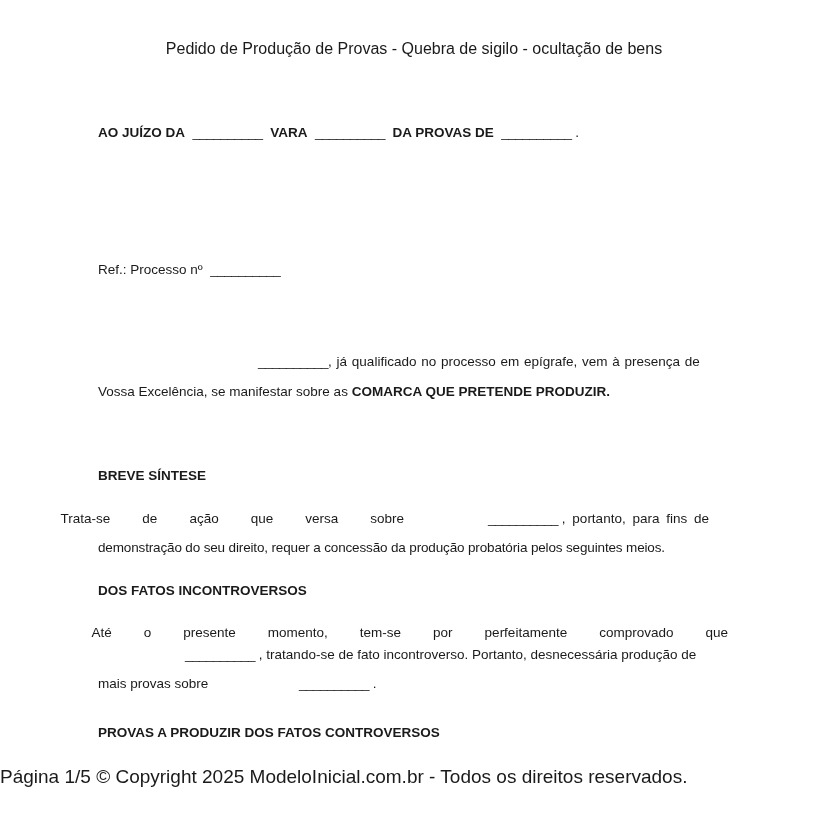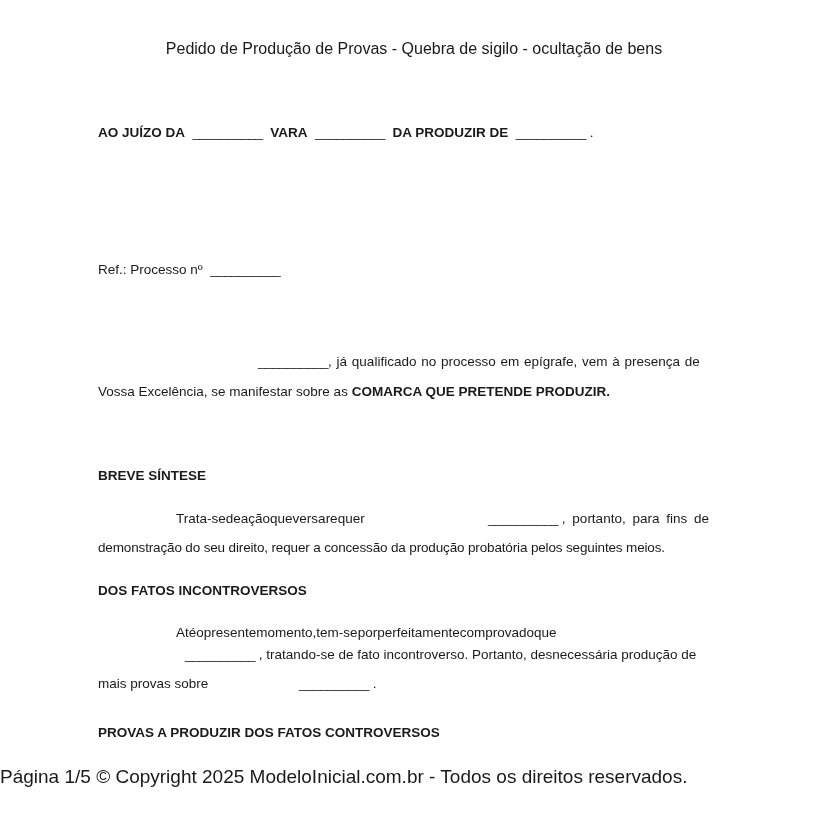--- a/index.html
+++ b/index.html
@@ -26,42 +26,43 @@
       left: 0; width: 828px; top: 40px;
       text-align: center;
       font-size: 16px;
       color: #1a1a1a;
     }
     .body-text { font-size: 13.5px; color: #1a1a1a; }
     .bold { font-weight: bold; }
     .blank { letter-spacing: -0.5px; }
     .justify-line {
       display: flex;
-      justify-content: flex-start;
+      justify-content: flex-end;
+      gap: 32px;
     }
     .footer {
       left: 0; width: 828px; top: 766px;
       text-align: left;
       font-size: 19px;
       color: #1a1a1a;
     }
   </style>
 </head>
 <body>
 
 <div class="page">
 
   <div class="abs title">Pedido de Produção de Provas - Quebra de sigilo - ocultação de bens</div>
 
   <div class="abs body-text bold" style="left:98px; top:125px;">
     <span>AO JUÍZO DA</span>&nbsp;
     <span class="blank" style="font-weight:normal;">__________</span>&nbsp;
     <span>VARA</span>&nbsp;
     <span class="blank" style="font-weight:normal;">__________</span>&nbsp;
-    <span>DA PRODUZIR DE</span>&nbsp;
+    <span>DA PROVAS DE</span>&nbsp;
     <span class="blank" style="font-weight:normal;">__________</span>
     <span style="font-weight:normal;">.</span>
   </div>
 
   <div class="abs body-text" style="left:98px; top:262px;">
     <span>Ref.: Processo nº</span>&nbsp;
     <span class="blank">__________</span>
   </div>
 
   <div class="abs body-text" style="left:258px; top:354px;">
@@ -72,21 +73,21 @@
   </div>
 
   <div class="abs body-text bold" style="left:98px; top:468px;">BREVE SÍNTESE</div>
 
   <div class="abs body-text justify-line" style="left:176px; top:511px; width:228px;">
     <span>Trata-se</span>
     <span>de</span>
     <span>ação</span>
     <span>que</span>
     <span>versa</span>
-    <span>requer</span>
+    <span>sobre</span>
   </div>
   <div class="abs body-text" style="left:488px; top:511px; width:240px;">
     <span class="blank">__________</span>&nbsp;<span style="word-spacing:3px;text-align:right;">, portanto, para fins de</span>
   </div>
   <div class="abs body-text" style="left:98px; top:540px; letter-spacing:-0.15px;">demonstração do seu direito, requer a concessão da produção probatória pelos seguintes meios.</div>
 
   <div class="abs body-text bold" style="left:98px; top:583px;">DOS FATOS INCONTROVERSOS</div>
 
   <div class="abs body-text justify-line" style="left:176px; top:625px; width:552px;">
     <span>Até</span>

